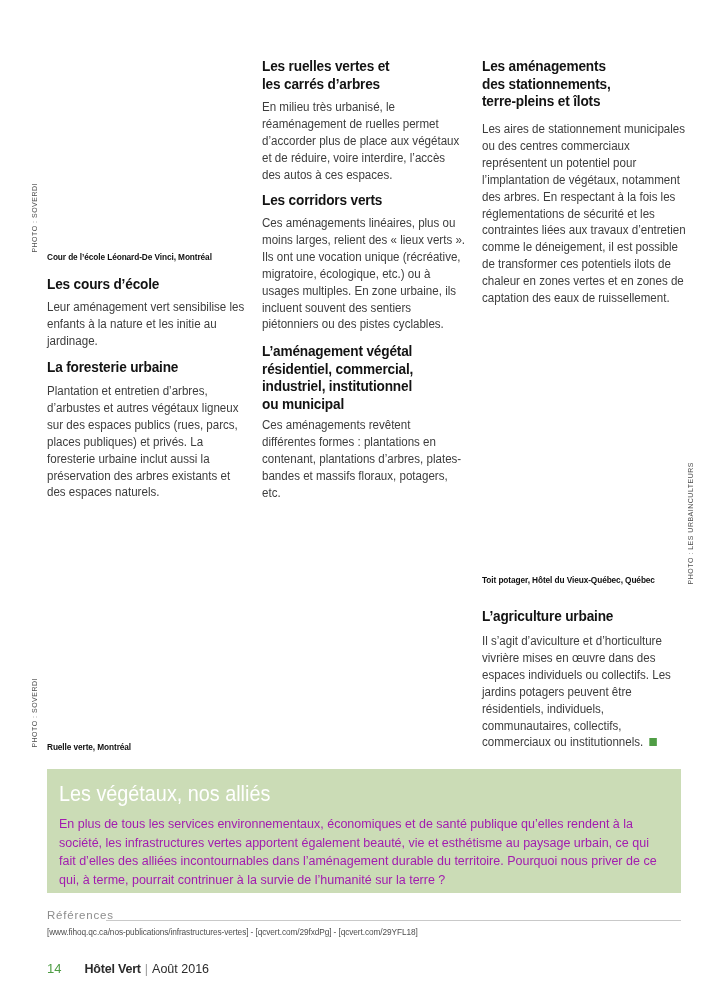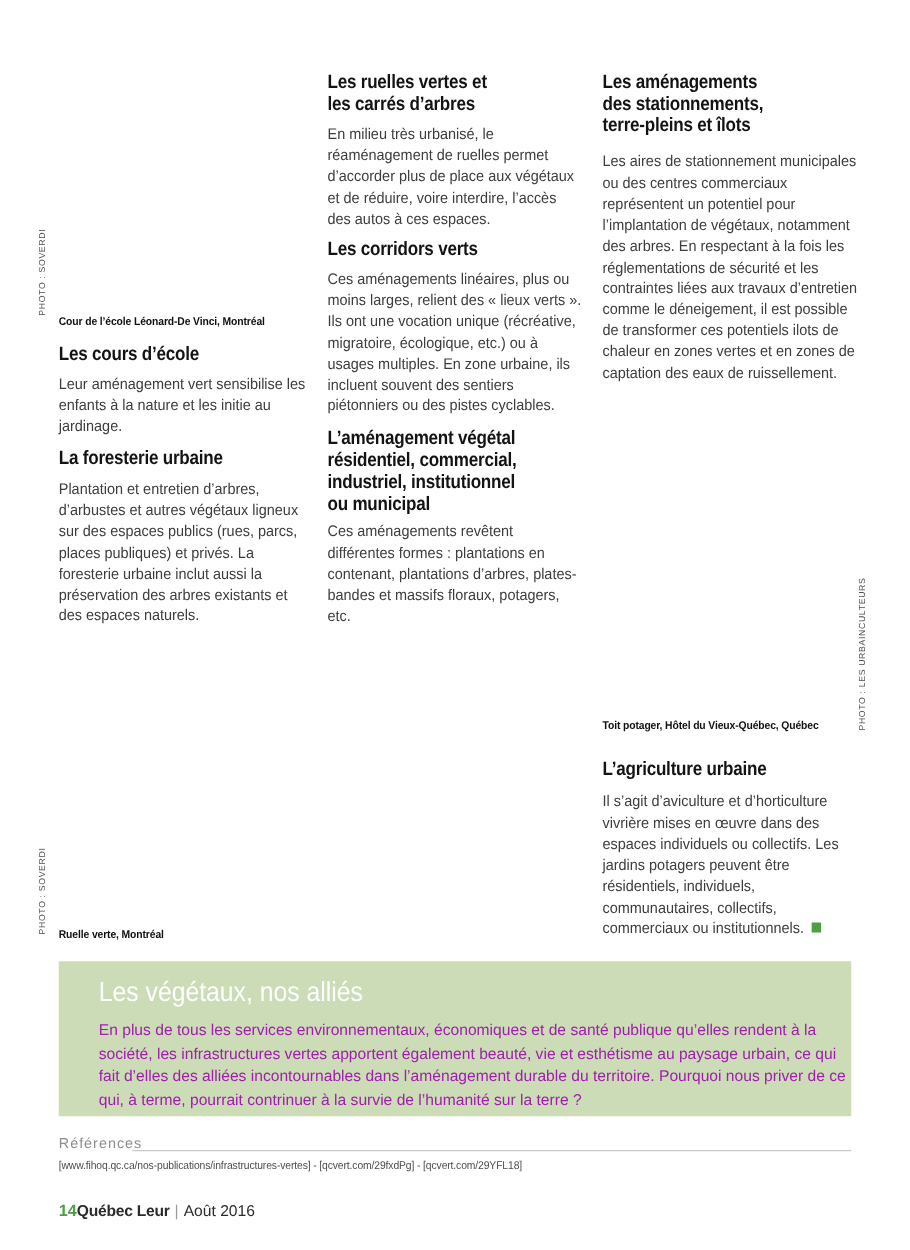--- a/index.html
+++ b/index.html
@@ -20,40 +20,40 @@
     color:#131313;white-space:pre-line;letter-spacing:-.2px;
     transform:scaleX(.88);transform-origin:0 0;
   }
   .body{
     position:absolute;font-size:12.3px;line-height:16.9px;color:#3d3d3d;
     transform:scaleX(.94);transform-origin:0 0;
   }
   .col1{width:212px;} .colw{width:218px;}
   .highlight{
     position:absolute;left:47px;top:769px;width:634px;height:124px;
-    background:var(--box-green,#cbdcb6);box-sizing:border-box;padding:11px 32px;
+    background:var(--box-green,#cbdcb6);box-sizing:border-box;padding:11px 12px;
   }
   .highlight .title{
     color:#ffffff;font-size:22px;line-height:28px;font-weight:normal;
     transform:scaleX(.9);transform-origin:0 0;white-space:nowrap;
   }
   .highlight .text{
     margin-top:7px;font-size:12.5px;line-height:18.5px;color:#a21caf;width:600px;
   }
   .ref-label{
     position:absolute;left:47px;top:909px;font-family:Liberation Sans, sans-serif;
     font-size:11.5px;letter-spacing:.8px;color:#8d8d8d;
   }
   .ref-rule{position:absolute;left:106px;top:920px;width:575px;height:1px;background:#c9c9c9;}
   .ref-links{
     position:absolute;left:47px;top:927px;font-size:9px;color:#4d4d4d;
     transform:scaleX(.92);transform-origin:0 0;white-space:nowrap;letter-spacing:-.1px;
   }
   .footer{position:absolute;left:47px;top:961px;font-size:12.5px;color:#2b2b2b;}
-  .footer .num{color:var(--accent-green,#4f9d45);font-weight:bold;font-size:13px;}
+  .footer .num{color:var(--accent-green,#4f9d45);font-weight:normal;font-size:13px;margin-right:23px;}
   .footer .mag{font-weight:bold;letter-spacing:-.2px;}
   .footer .sep{color:#9a9a9a;margin:0 4px;font-weight:normal;}
   .end-square{
     display:inline-block;width:8px;height:8px;background:var(--accent-green,#4f9d45);
     margin-left:6px;vertical-align:baseline;
   }
 </style>
 </head>
 <body>
 
@@ -92,16 +92,16 @@
   <div class="highlight">
     <div class="title">Les végétaux, nos alliés</div>
     <div class="text">En plus de tous les services environnementaux, économiques et de santé publique qu’elles rendent à la société, les infrastructures vertes apportent également beauté, vie et esthétisme au paysage urbain, ce qui fait d’elles des alliées incontournables dans l’aménagement durable du territoire. Pourquoi nous priver de ce qui, à terme, pourrait contrinuer à la survie de l’humanité sur la terre ?</div>
   </div>
 
   <div class="ref-label">Références</div>
   <div class="ref-rule"></div>
   <div class="ref-links">[www.fihoq.qc.ca/nos-publications/infrastructures-vertes] - [qcvert.com/29fxdPg] - [qcvert.com/29YFL18]</div>
 
   <div class="footer">
-    <span class="num">14</span><span class="mag">Québec Leur</span><span class="sep">|</span><span class="date">Août 2016</span>
+    <span class="num">14</span><span class="mag">Hôtel Vert</span><span class="sep">|</span><span class="date">Août 2016</span>
   </div>
 
 </div>
 
 </body></html>

